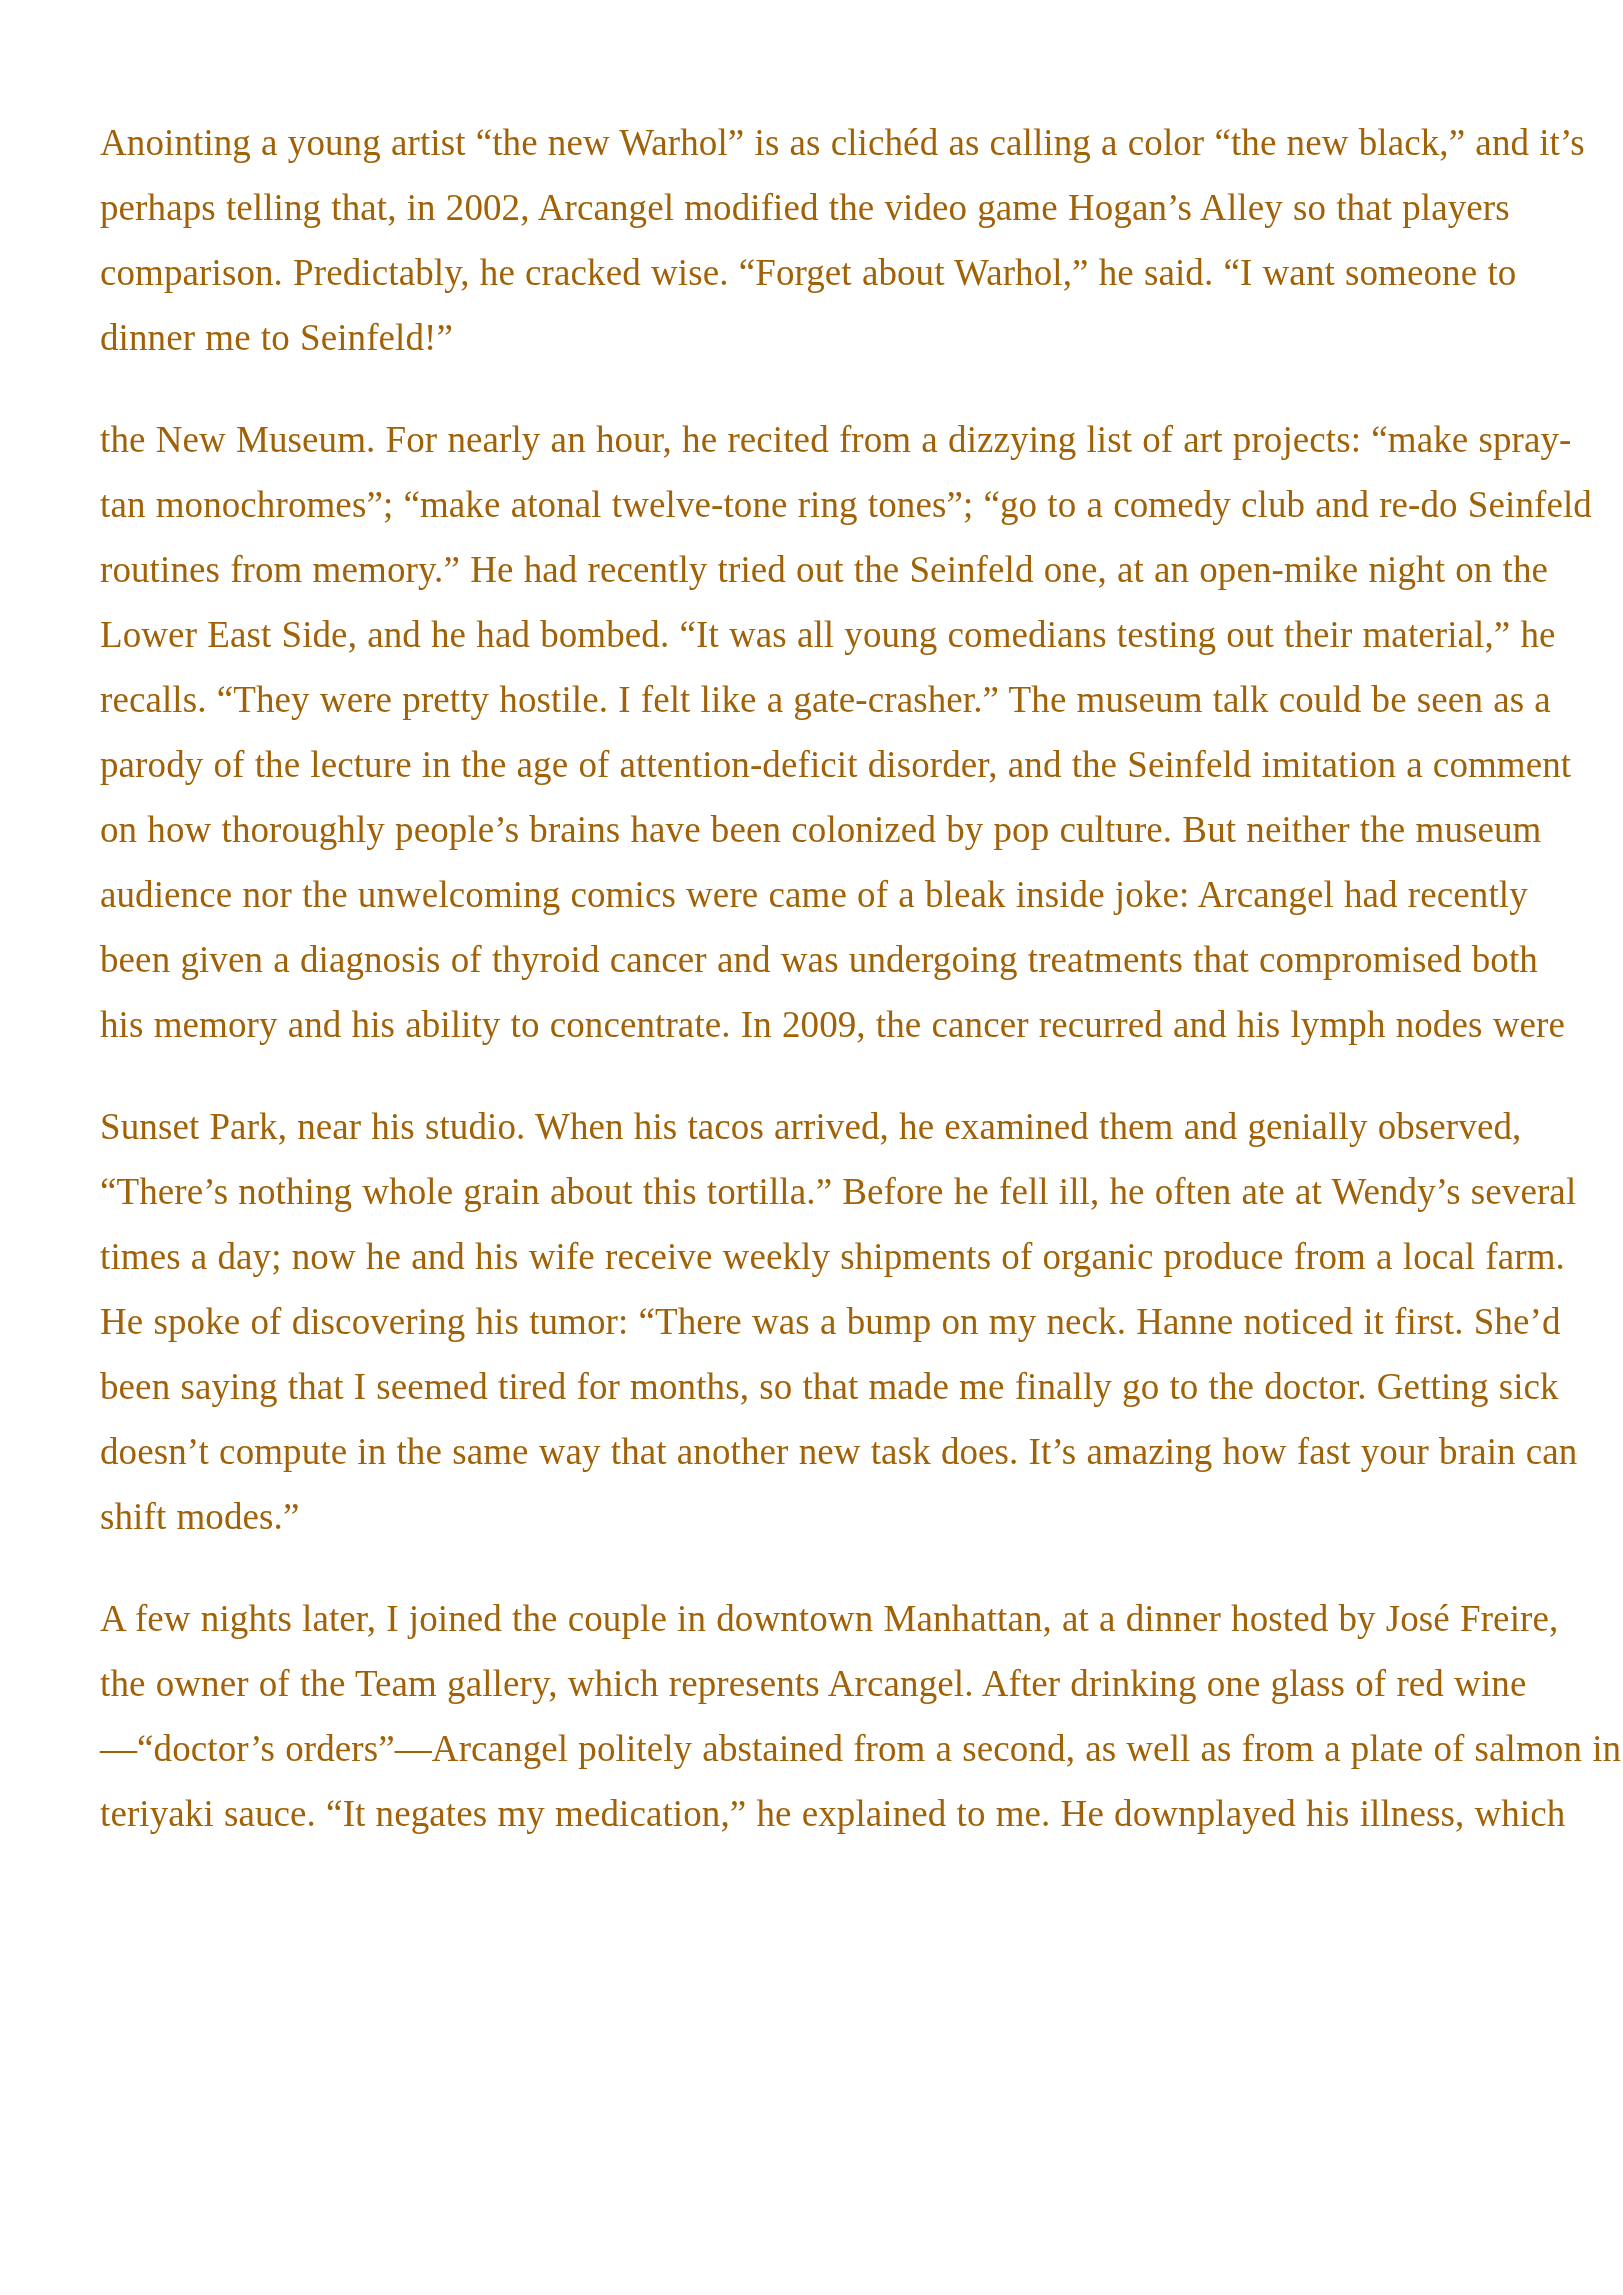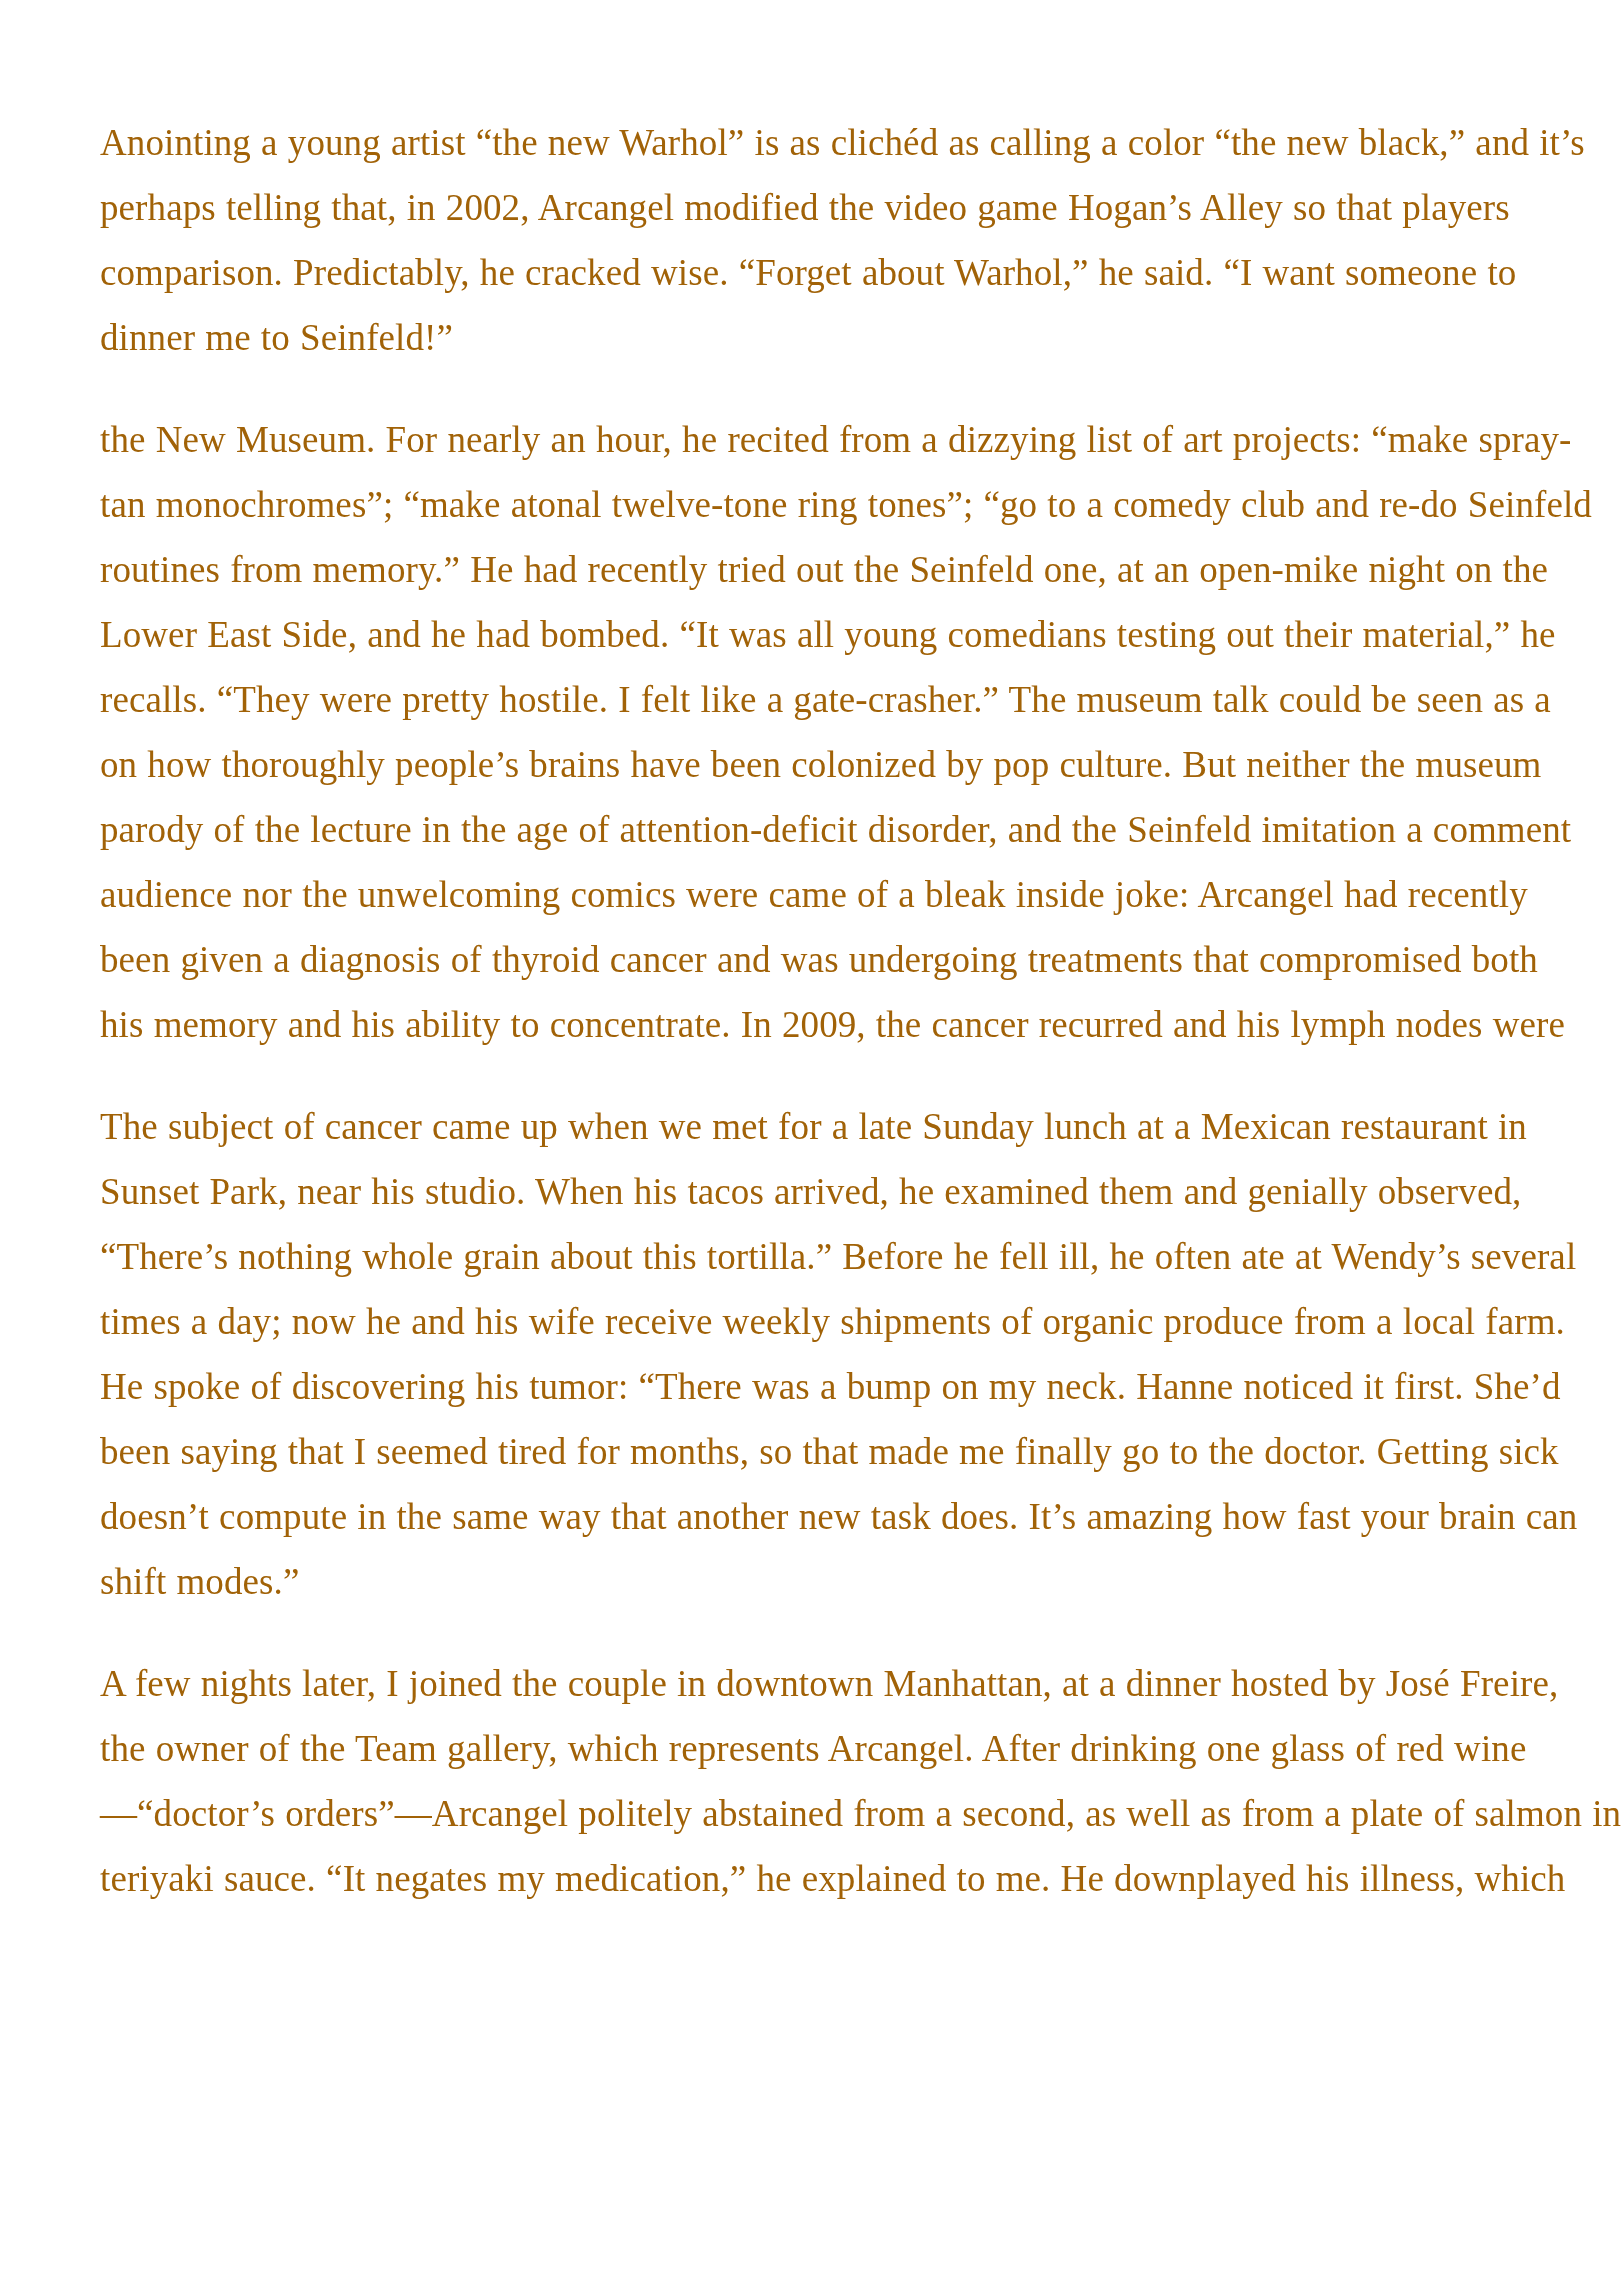--- a/index.html
+++ b/index.html
@@ -28,29 +28,28 @@
     <span class="line">comparison. Predictably, he cracked wise. “Forget about Warhol,” he said. “I want someone to</span>
     <span class="line">dinner me to Seinfeld!”</span>
   </p>
 
   <p class="para">
     <span class="line">the New Museum. For nearly an hour, he recited from a dizzying list of art projects: “make spray-</span>
     <span class="line">tan monochromes”; “make atonal twelve-tone ring tones”; “go to a comedy club and re-do Seinfeld</span>
     <span class="line">routines from memory.” He had recently tried out the Seinfeld one, at an open-mike night on the</span>
     <span class="line">Lower East Side, and he had bombed. “It was all young comedians testing out their material,” he</span>
     <span class="line">recalls. “They were pretty hostile. I felt like a gate-crasher.” The museum talk could be seen as a</span>
+    <span class="line">parody of the lecture in the age of attention-deficit disorder, and the Seinfeld imitation a comment</span>
     <span class="line">on how thoroughly people’s brains have been colonized by pop culture. But neither the museum</span>
-    <span class="line">parody of the lecture in the age of attention-deficit disorder, and the Seinfeld imitation a comment</span>
     <span class="line">audience nor the unwelcoming comics were came of a bleak inside joke: Arcangel had recently</span>
     <span class="line">been given a diagnosis of thyroid cancer and was undergoing treatments that compromised both</span>
     <span class="line">his memory and his ability to concentrate. In 2009, the cancer recurred and his lymph nodes were</span>
   </p>
 
   <p class="para">
-    <span class="line">The subject of cancer came up when we met for a late Sunday lunch at a Mexican restaurant in</span>
     <span class="line">Sunset Park, near his studio. When his tacos arrived, he examined them and genially observed,</span>
     <span class="line">“There’s nothing whole grain about this tortilla.” Before he fell ill, he often ate at Wendy’s several</span>
     <span class="line">times a day; now he and his wife receive weekly shipments of organic produce from a local farm.</span>
     <span class="line">He spoke of discovering his tumor: “There was a bump on my neck. Hanne noticed it first. She’d</span>
     <span class="line">been saying that I seemed tired for months, so that made me finally go to the doctor. Getting sick</span>
     <span class="line">doesn’t compute in the same way that another new task does. It’s amazing how fast your brain can</span>
     <span class="line">shift modes.”</span>
   </p>
 
   <p class="para">

